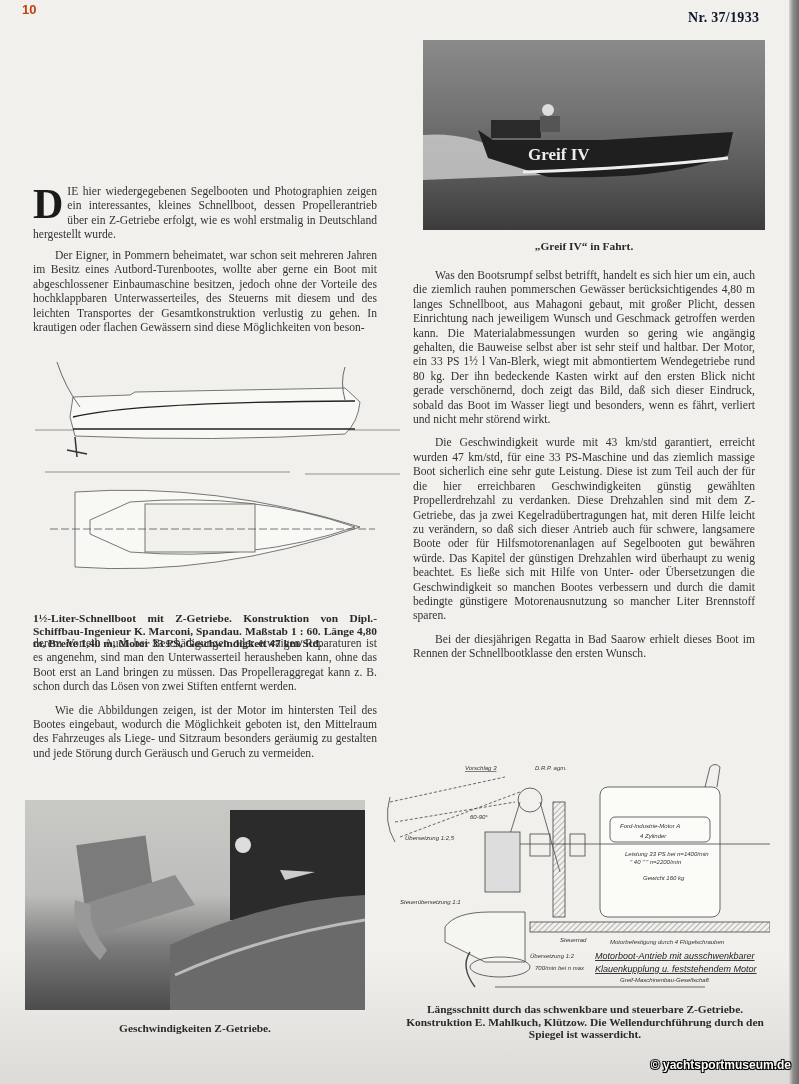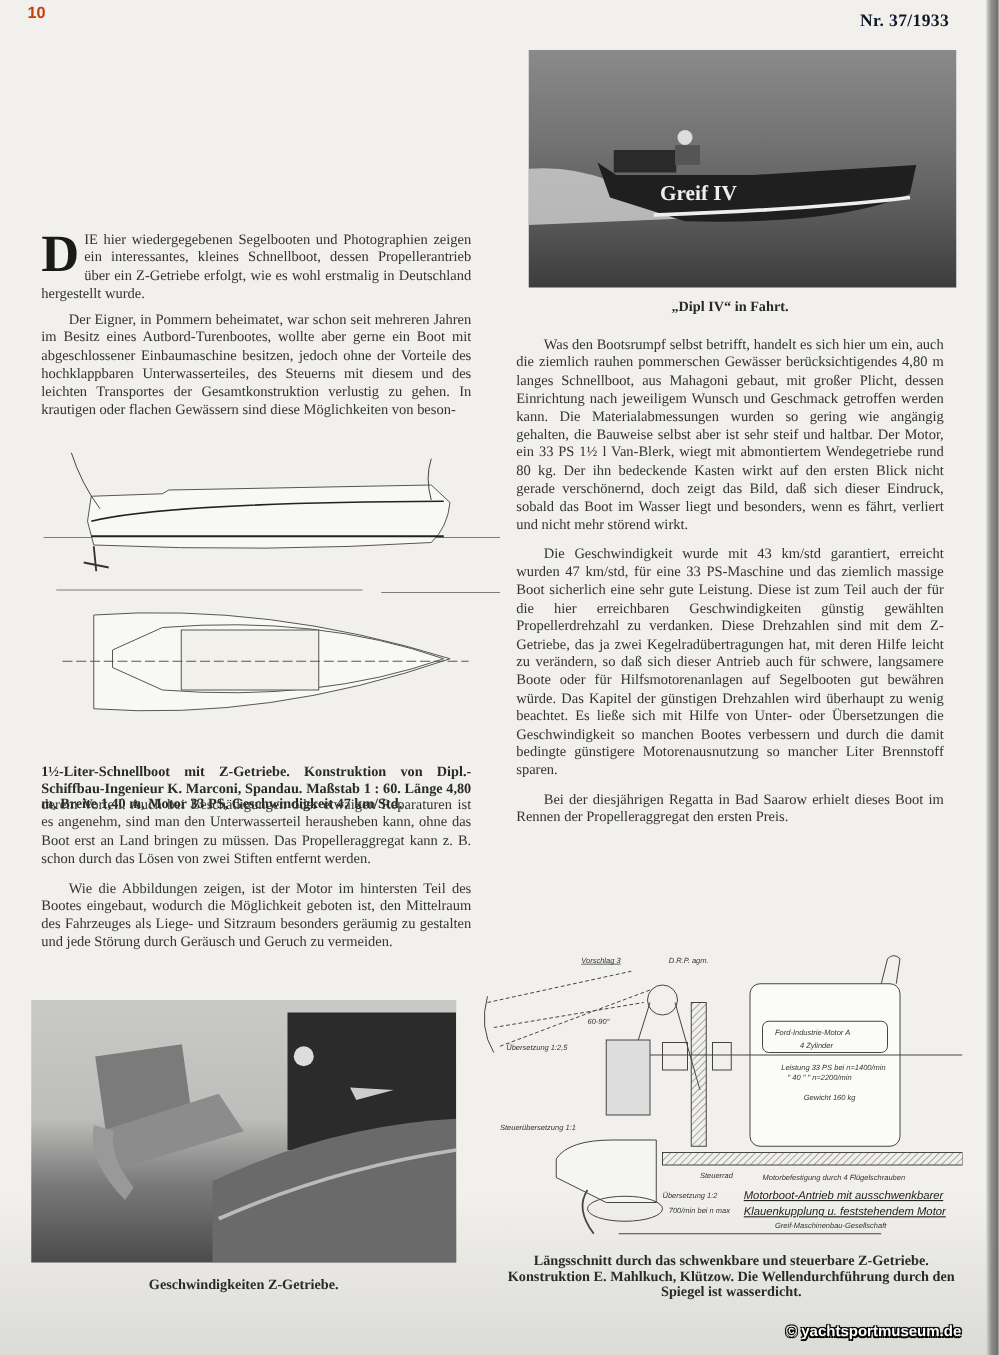--- a/index.html
+++ b/index.html
@@ -32,21 +32,21 @@
   .col-text p.noindent { text-indent:0; }
   .dropcap {
     float:left; font-size:42px; line-height:34px; font-weight:bold; margin:2px 4px 0 0; color:#1a1a1a;
     font-family:"Liberation Serif", serif;
   }
   .caption {
     font-family:"Liberation Serif", serif; font-weight:bold; font-size:11.4px; line-height:12.5px; color:#2a2a2a;
   }
   .photo { background:#555; overflow:hidden; }
   .watermark {
-    right:30px; top:1058px; font-family:"Liberation Sans", sans-serif; font-weight:bold; font-size:12px;
+    right:8px; top:1058px; font-family:"Liberation Sans", sans-serif; font-weight:bold; font-size:12px;
     color:#fff; text-shadow:0 0 2px #000, 1px 1px 0 #000, -1px -1px 0 #000, 1px -1px 0 #000, -1px 1px 0 #000;
   }
   .drawing-label { font-family:"Liberation Sans", sans-serif; font-style:italic; font-size:6px; fill:#333; }
 </style>
 </head>
 <body>
 
 <div class="page-shade"></div>
 <div class="spine"></div>
 
@@ -112,26 +112,26 @@
   <svg width="342" height="190" viewBox="0 0 342 190">
     <path d="M0,95 Q60,90 120,135 L0,140 Z" fill="#cfcfcf" opacity="0.8"></path>
     <path d="M55,90 L70,100 L180,100 L310,92 L305,115 Q250,140 125,137 L65,118 Z" fill="#1f1f1f"></path>
     <path d="M100,132 Q220,128 305,118" stroke="#eee" stroke-width="3" fill="none"></path>
     <rect x="68" y="80" width="50" height="18" fill="#2a2a2a"></rect>
     <circle cx="125" cy="70" r="6" fill="#ddd"></circle>
     <rect x="117" y="76" width="20" height="16" fill="#555"></rect>
     <text x="105" y="120" font-family="Liberation Serif, serif" font-weight="bold" font-size="17" fill="#eee">Greif IV</text>
   </svg>
 </div>
-<div class="abs caption" style="left:413px; top:240px; width:342px; text-align:center;">„Dipl IV“ in Fahrt.</div>
+<div class="abs caption" style="left:413px; top:240px; width:342px; text-align:center;">„Greif IV“ in Fahrt.</div>
 
 <div class="abs col-text" style="left:413px; top:269px; width:342px;">
   <p style="margin-bottom:9px;">Was den Bootsrumpf selbst betrifft, handelt es sich hier um ein, auch die ziemlich rauhen pommerschen Gewässer berücksichtigendes 4,80 m langes Schnellboot, aus Mahagoni gebaut, mit großer Plicht, dessen Einrichtung nach jeweiligem Wunsch und Geschmack getroffen werden kann.  Die Materialabmessungen wurden so gering wie angängig gehalten, die Bauweise selbst aber ist sehr steif und haltbar.  Der Motor, ein 33 PS 1½ l Van-Blerk, wiegt mit abmontiertem Wendegetriebe rund 80 kg.  Der ihn bedeckende Kasten wirkt auf den ersten Blick nicht gerade verschönernd, doch zeigt das Bild, daß sich dieser Eindruck, sobald das Boot im Wasser liegt und besonders, wenn es fährt, verliert und nicht mehr störend wirkt.</p>
   <p style="margin-bottom:9px;">Die Geschwindigkeit wurde mit 43 km/std garantiert, erreicht wurden 47 km/std, für eine 33 PS-Maschine und das ziemlich massige Boot sicherlich eine sehr gute Leistung.  Diese ist zum Teil auch der für die hier erreichbaren Geschwindigkeiten günstig gewählten Propellerdrehzahl zu verdanken. Diese Drehzahlen sind mit dem Z-Getriebe, das ja zwei Kegelradübertragungen hat, mit deren Hilfe leicht zu verändern, so daß sich dieser Antrieb auch für schwere, langsamere Boote oder für Hilfsmotorenanlagen auf Segelbooten gut bewähren würde. Das Kapitel der günstigen Drehzahlen wird überhaupt zu wenig beachtet.  Es ließe sich mit Hilfe von Unter- oder Übersetzungen die Geschwindigkeit so manchen Bootes verbessern und durch die damit bedingte günstigere Motorenausnutzung so mancher Liter Brennstoff sparen.</p>
-  <p>Bei der diesjährigen Regatta in Bad Saarow erhielt dieses Boot im Rennen der Propelleraggregat den ersten Preis.</p>
+  <p>Bei der diesjährigen Regatta in Bad Saarow erhielt dieses Boot im Rennen der Schnellbootklasse den ersten Wunsch.</p>
 </div>
 
 <svg class="abs" style="left:385px; top:762px;" width="385" height="232" viewBox="0 0 385 232">
   <g fill="none" stroke="#444" stroke-width="0.8">
     <path d="M5,40 L120,15 M10,60 L130,40 M15,75 L135,30" stroke-dasharray="3,2"></path>
     <path d="M5,35 Q-2,60 10,80"></path>
     <circle cx="145" cy="38" r="12"></circle>
     <path d="M135,40 L110,120 M155,40 L175,110"></path>
     <rect x="168" y="40" width="12" height="115" fill="url(#hatch)"></rect>
     <rect x="215" y="25" width="120" height="130" rx="8" fill="#fbfbf8"></rect>

